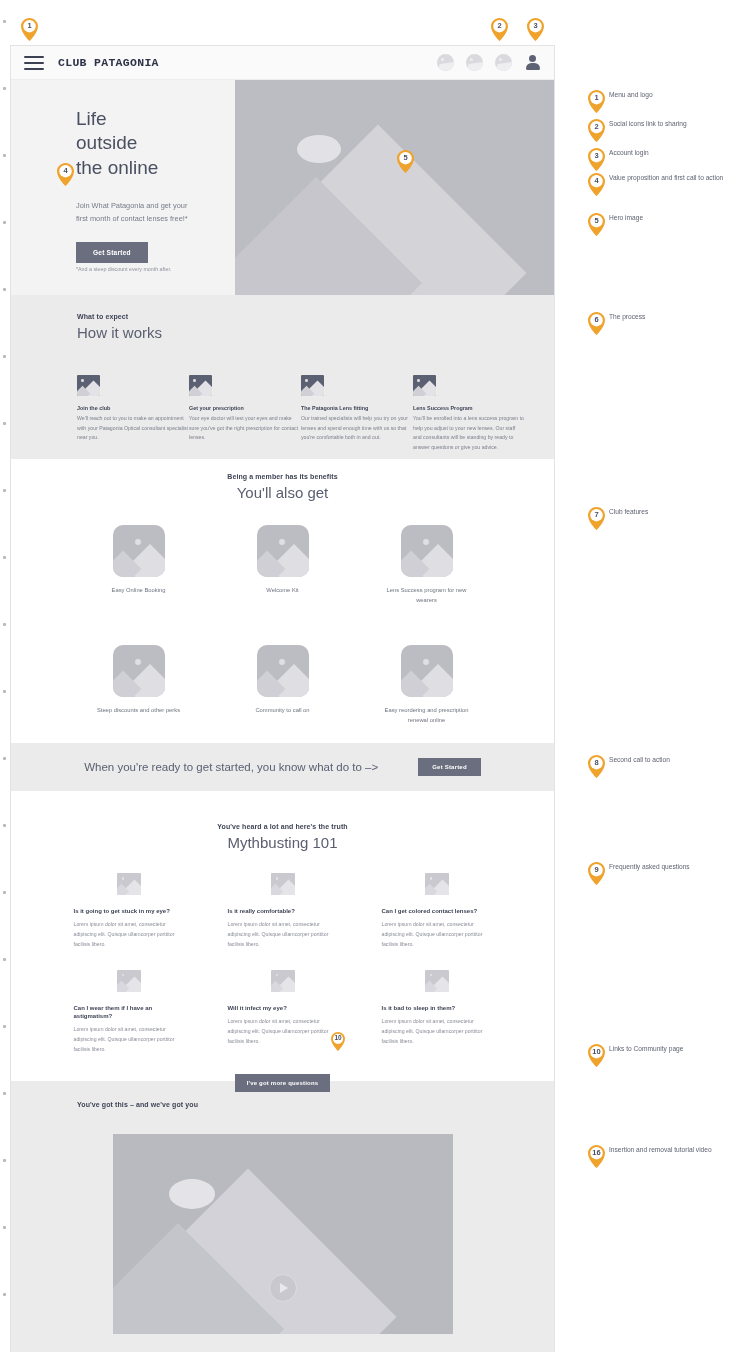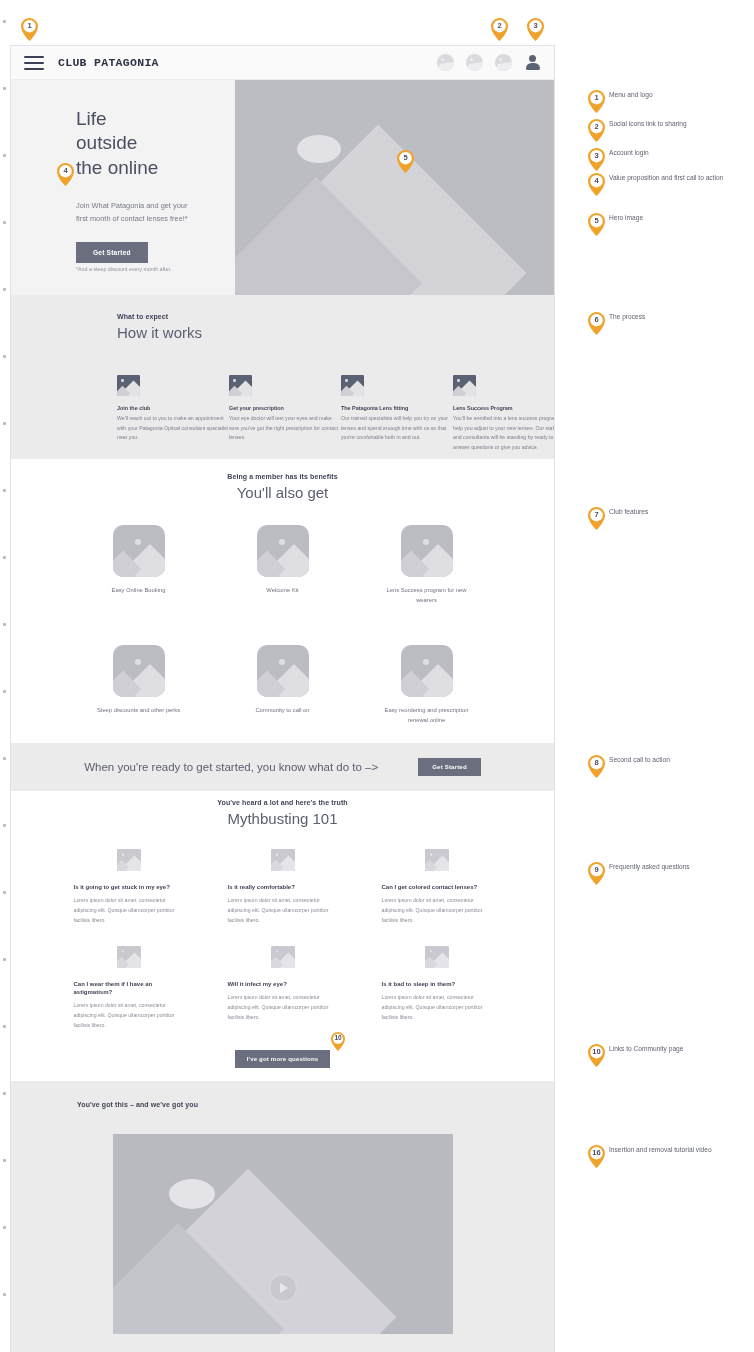--- a/index.html
+++ b/index.html
@@ -205,21 +205,21 @@
         <button class="btn hero-btn">Get Started</button>
         <div class="hero-note">*And a steep discount every month after.</div>
       </div>
       <div class="hero-img">
         <div class="sun"></div>
           <div class="mtn1"></div>
           <div class="mtn2"></div>
       </div>
     </div>
 
-    <div class="sec gray" style="height:164px;padding-left:40px;">
+    <div class="sec gray" style="height:164px;">
       <div class="inner-l">
         <div class="eyebrow">What to expect</div>
         <div class="headline">How it works</div>
       </div>
       <div class="steps">
         <div class="step">
           <div class="ph-dark">
               <div class="dot"></div>
               <div class="pk1"></div>
               <div class="pk2"></div>
@@ -314,21 +314,21 @@
           <div class="bcap">Easy reordering and prescription renewal online</div>
         </div>
       </div>
     </div>
 
     <div class="cta">
       <div class="cta-txt">When you're ready to get started, you know what do to –&gt;</div>
       <button class="btn">Get Started</button>
     </div>
 
-    <div class="sec white" style="height:290px; padding-top:8px;">
+    <div class="sec white" style="height:290px; padding-top:32px;">
       <div class="inner-c">
         <div class="eyebrow">You've heard a lot and here's the truth</div>
         <div class="headline">Mythbusting 101</div>
       </div>
       <div class="fgrid">
         <div class="fcell">
           <div class="ph-sm">
               <div class="dot"></div>
               <div class="pk1"></div>
               <div class="pk2"></div>

